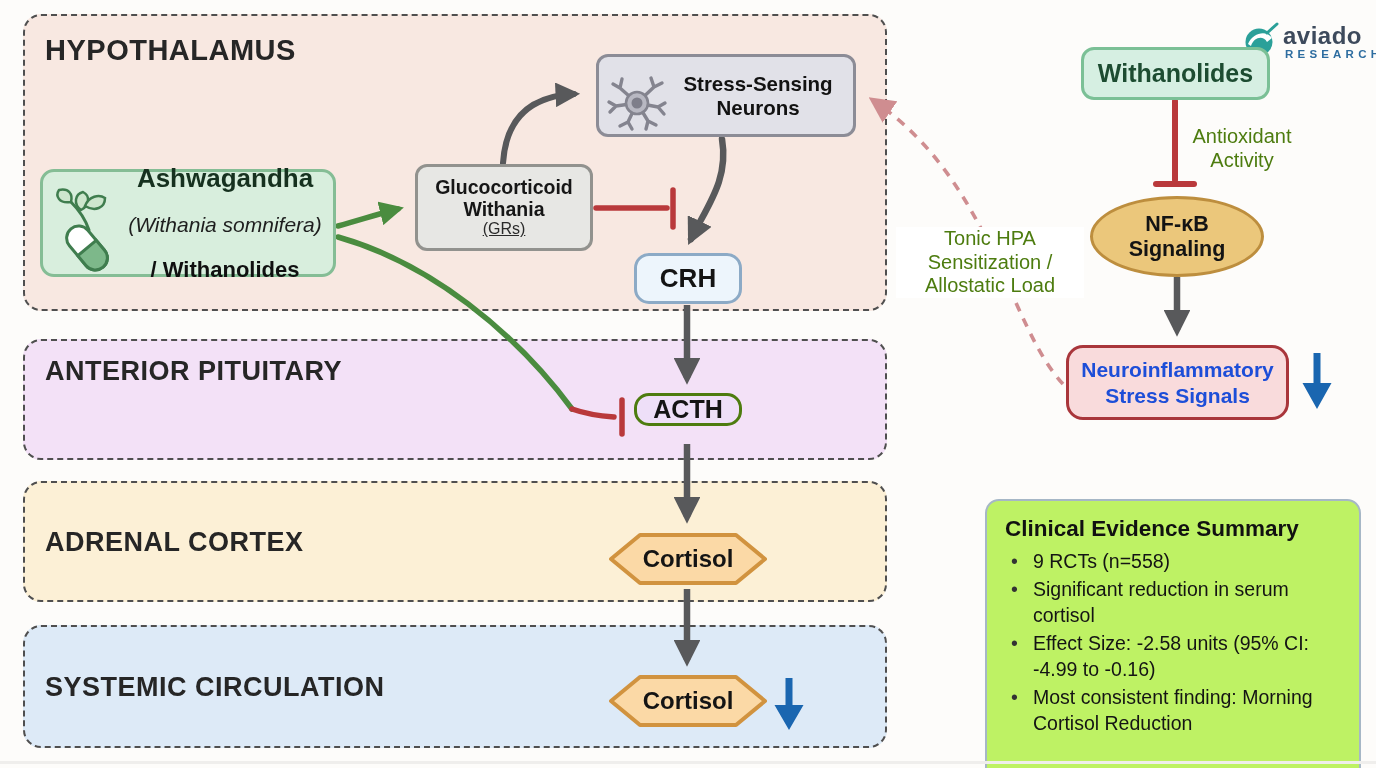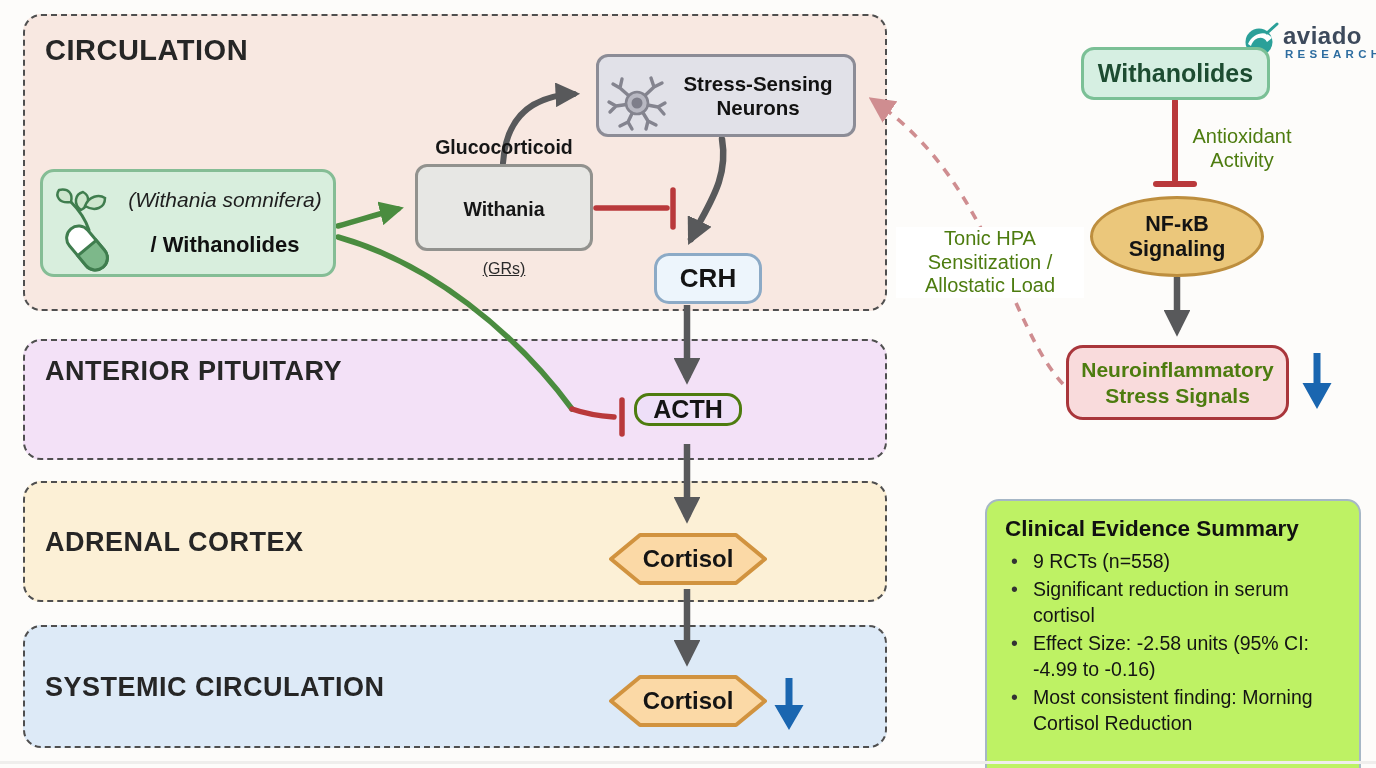--- a/index.html
+++ b/index.html
@@ -66,21 +66,21 @@
   }
 </style>
 </head>
 <body>
 
 <div class="band" style="top:14px;height:297px;background:#f8e8e1;"></div>
 <div class="band" style="top:339px;height:121px;background:#f3e1f7;"></div>
 <div class="band" style="top:481px;height:121px;background:#fcf0d6;"></div>
 <div class="band" style="top:625px;height:123px;background:#ddeaf7;"></div>
 
-<div class="band-label" style="top:34px;font-size:29px;">CIRCULATION</div>
+<div class="band-label" style="top:34px;font-size:29px;">HYPOTHALAMUS</div>
 <div class="band-label" style="top:356px;">ANTERIOR PITUITARY</div>
 <div class="band-label" style="top:527px;">ADRENAL CORTEX</div>
 <div class="band-label" style="top:672px;">SYSTEMIC CIRCULATION</div>
 
 <svg class="svg-layer">
   <defs>
     <marker id="ah-dark" viewBox="0 0 10 10" refX="7.5" refY="5" markerWidth="4.1" markerHeight="4.1" orient="auto">
       <path d="M0 0 L10 5 L0 10 z" fill="#58595b"></path>
     </marker>
     <marker id="ah-green" viewBox="0 0 10 10" refX="7.5" refY="5" markerWidth="4.4" markerHeight="4.4" orient="auto">
@@ -124,27 +124,28 @@
       <path d="M20 18 C 8 20, 4 12, 8 6 C 18 4, 22 10, 20 18 z" fill="#cde6cd" stroke="#3f7d4e" stroke-width="2.5"></path>
       <path d="M30 26 C 22 20, 24 10, 32 8 C 40 12, 38 22, 30 26 z" fill="#cde6cd" stroke="#3f7d4e" stroke-width="2.5"></path>
       <path d="M34 22 C 38 12, 48 10, 54 14 C 54 24, 44 28, 34 22 z" fill="#cde6cd" stroke="#3f7d4e" stroke-width="2.5"></path>
       <g transform="translate(36,64) rotate(-40)">
         <rect x="-12" y="-25" width="24" height="50" rx="12" fill="#ffffff" stroke="#3f7d4e" stroke-width="3"></rect>
         <path d="M-12 0 h24 v13 a12 12 0 0 1 -24 0 z" fill="#7db88a" stroke="#3f7d4e" stroke-width="3"></path>
       </g>
     </svg>
   </span>
   <span style="flex:1;line-height:1.18;">
+    <span style="display:block;font-size:26px;color:#16311f;">Ashwagandha</span>
     <span style="display:block;font-size:21px;font-style:italic;font-weight:500;color:#1e1e1e;">(Withania somnifera)</span>
     <span style="display:block;font-size:22px;color:#101010;">/ Withanolides</span>
   </span>
 </div>
 
 <div class="node" style="left:415px;top:164px;width:178px;height:87px;background:#e7e7e4;
-            border:3px solid #92928e;border-radius:12px;flex-direction:column;line-height:1.12;gap:40px;">
+            border:3px solid #92928e;border-radius:12px;flex-direction:column;line-height:1.12;">
   <span style="font-size:19.5px;color:#161616;">Glucocorticoid</span>
   <span style="font-size:19.5px;color:#161616;">Withania</span>
   <span style="font-size:16px;font-weight:500;color:#2a2a2a;text-decoration:underline;">(GRs)</span>
 </div>
 
 <div class="node" style="left:596px;top:54px;width:260px;height:83px;background:#e1e1e8;
             border:3px solid #8c8c96;border-radius:12px;padding:0 6px;">
   <span style="flex:0 0 64px;">
     <svg width="62" height="62" viewBox="0 0 62 62">
       <g stroke="#84848f" stroke-width="3.4" stroke-linecap="round" fill="none">
@@ -157,21 +158,21 @@
       </g>
       <circle cx="31" cy="31" r="11" fill="#b8b8c2" stroke="#84848f" stroke-width="2.6"></circle>
       <circle cx="31" cy="31" r="5.5" fill="#7e7e8a"></circle>
     </svg>
   </span>
   <span style="flex:1;font-size:20.5px;line-height:1.15;color:#121212;">Stress-Sensing
 Neurons</span>
 </div>
 
 <div class="node" style="left:634px;top:253px;width:108px;height:51px;background:#edf5fc;
-            border:3px solid #8caac6;border-radius:15px;font-size:26px;color:#141414;margin-left:20px;">CRH</div>
+            border:3px solid #8caac6;border-radius:15px;font-size:26px;color:#141414;">CRH</div>
 
 <div class="node" style="left:634px;top:393px;width:108px;height:33px;background:#eedff8;
             border:3px solid #4d7c0f;border-radius:15px;font-size:25px;color:#141414;">ACTH</div>
 
 <div class="hexwrap" style="left:607px;top:531px;width:162px;height:56px;">
   <svg width="162" height="56" viewBox="0 0 162 56">
     <polygon points="4,28 33,4 129,4 158,28 129,52 33,52" fill="#fbd9a6" stroke="#d1933f" stroke-width="4" stroke-linejoin="round"></polygon>
   </svg>
   <div class="hex-label">Cortisol</div>
 </div>
@@ -205,21 +206,21 @@
             border:3px solid #7bc096;border-radius:13px;font-size:25px;color:#1d4c31;">Withanolides</div>
 
 <div class="edge-label" style="left:1183px;top:125px;width:118px;">Antioxidant
 Activity</div>
 
 <div class="node" style="left:1090px;top:196px;width:174px;height:81px;background:#ebc77b;
             border:3px solid #bd8e3e;border-radius:50%;font-size:21.5px;line-height:1.16;color:#141414;">NF-κB
 Signaling</div>
 
 <div class="node" style="left:1066px;top:345px;width:223px;height:75px;background:#f9dbdc;
-            border:3.5px solid #a9363b;border-radius:17px;font-size:21px;line-height:1.2;color:#4d7c0f;">Neuroinflammatory
+            border:3.5px solid #a9363b;border-radius:17px;font-size:21px;line-height:1.2;color:#1d4ed8;">Neuroinflammatory
 Stress Signals</div>
 
 <span class="abs" style="left:1298px;top:352px;">
   <svg width="38" height="58" viewBox="0 0 38 58">
     <path d="M15.5 1 h7 v30 h11 L19 57 L4.5 31 h11 z" fill="#1a66b0"></path>
   </svg>
 </span>
 
 <div class="edge-label" style="left:896px;top:227px;width:188px;background:#ffffff;">Tonic HPA
 Sensitization /

